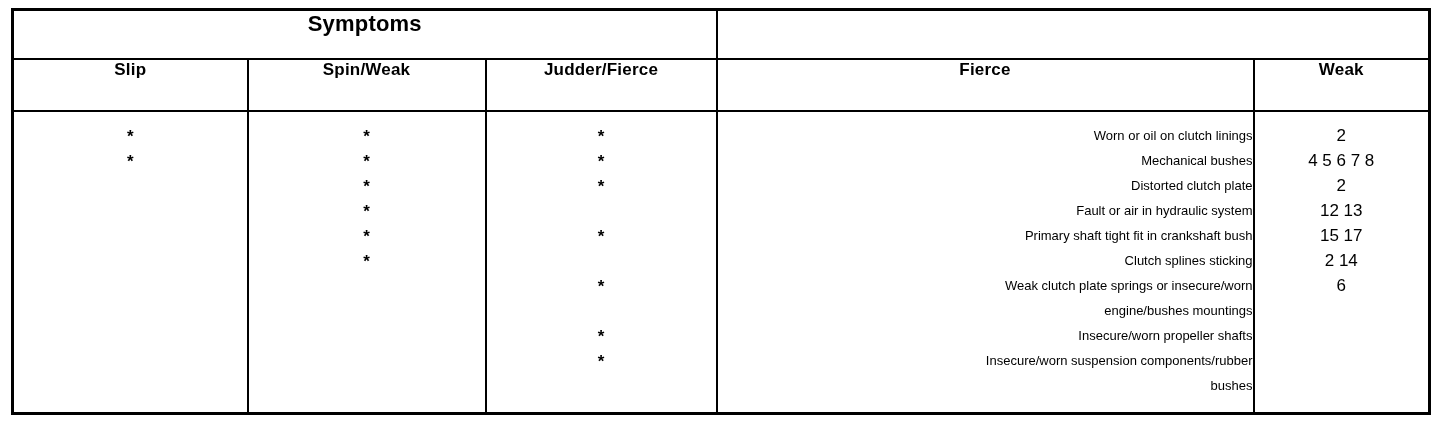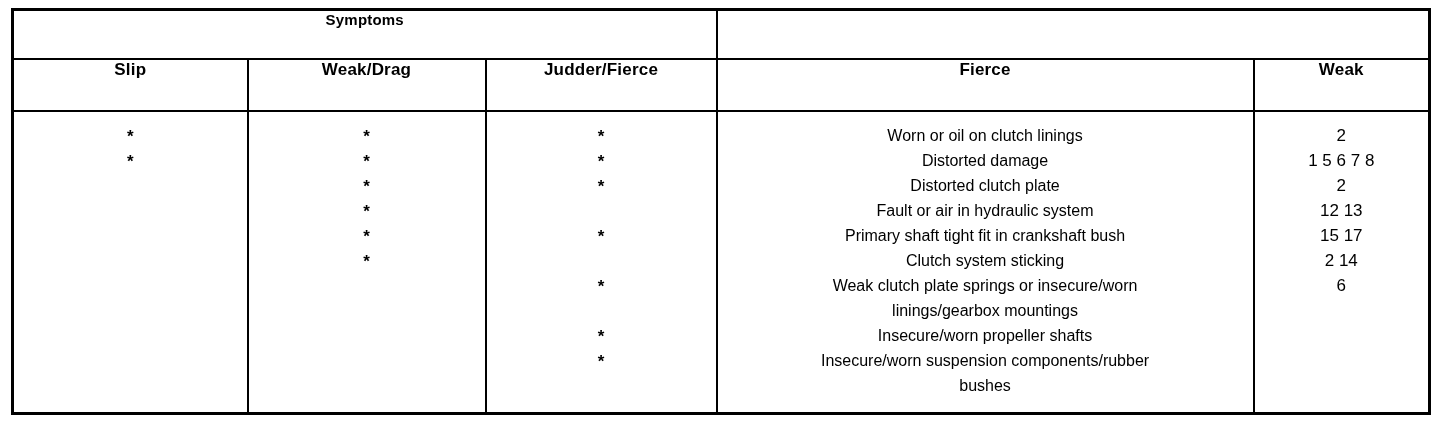--- a/index.html
+++ b/index.html
@@ -43,21 +43,21 @@
   table.fault-table {
     border: 3px solid #000000;
   }
 
   
   .hdr-group {
     height: 47px;
     text-align: center;
     vertical-align: middle;
     font-weight: bold;
-    font-size: 15px;
+    font-size: 22px;
     letter-spacing: 0.2px;
   }
   .hdr-blank {
     height: 47px;
   }
   .hdr-col {
     height: 50px;
     text-align: center;
     vertical-align: middle;
     font-weight: bold;
@@ -96,22 +96,22 @@
 
   .fault-list,
   .item-list {
     margin: 0;
     padding: 0;
     list-style: none;
   }
   .fault-row {
     height: 25px;
     line-height: 25px;
-    text-align: center;
-    font-size: 16px;
+    text-align: right;
+    font-size: 13px;
     white-space: nowrap;
   }
   .item-row {
     height: 25px;
     line-height: 25px;
     text-align: center;
     font-size: 17px;
     white-space: nowrap;
   }
 
@@ -129,21 +129,21 @@
       <col style="width:537px">
       <col style="width:176px">
     </colgroup>
     <tbody>
       <tr>
         <td class="hdr-group" colspan="3">Symptoms</td>
         <td class="hdr-blank" colspan="2"></td>
       </tr>
       <tr>
         <td class="hdr-col">Slip</td>
-        <td class="hdr-col">Weak/Drag</td>
+        <td class="hdr-col">Spin/Weak</td>
         <td class="hdr-col">Judder/Fierce</td>
         <td class="hdr-col">Fierce</td>
         <td class="hdr-col">Weak</td>
       </tr>
       <tr>
         <td class="body-cell">
           <div class="pad-top"></div>
           <ul class="mark-list" id="slip-list">
               <li class="mark-row"><span class="star">*</span></li>
               <li class="mark-row"><span class="star">*</span></li>
@@ -187,37 +187,37 @@
               <li class="mark-row empty"><span class="star">*</span></li>
               <li class="mark-row"><span class="star">*</span></li>
               <li class="mark-row"><span class="star">*</span></li>
               <li class="mark-row empty"><span class="star">*</span></li>
             </ul>
         </td>
         <td class="body-cell">
           <div class="pad-top"></div>
           <ul class="fault-list" id="fault-list">
               <li class="fault-row">Worn or oil on clutch linings</li>
-              <li class="fault-row">Distorted damage</li>
+              <li class="fault-row">Mechanical bushes</li>
               <li class="fault-row">Distorted clutch plate</li>
               <li class="fault-row">Fault or air in hydraulic system</li>
               <li class="fault-row">Primary shaft tight fit in crankshaft bush</li>
-              <li class="fault-row">Clutch system sticking</li>
+              <li class="fault-row">Clutch splines sticking</li>
               <li class="fault-row">Weak clutch plate springs or insecure/worn</li>
-              <li class="fault-row">linings/gearbox mountings</li>
+              <li class="fault-row">engine/bushes mountings</li>
               <li class="fault-row">Insecure/worn propeller shafts</li>
               <li class="fault-row">Insecure/worn suspension components/rubber</li>
               <li class="fault-row">bushes</li>
             </ul>
         </td>
         <td class="body-cell">
           <div class="pad-top"></div>
           <ul class="item-list" id="item-list">
               <li class="item-row">2</li>
-              <li class="item-row">1 5 6 7 8</li>
+              <li class="item-row">4 5 6 7 8</li>
               <li class="item-row">2</li>
               <li class="item-row">12 13</li>
               <li class="item-row">15 17</li>
               <li class="item-row">2 14</li>
               <li class="item-row">6</li>
               <li class="item-row"></li>
               <li class="item-row"></li>
               <li class="item-row"></li>
               <li class="item-row"></li>
             </ul>

